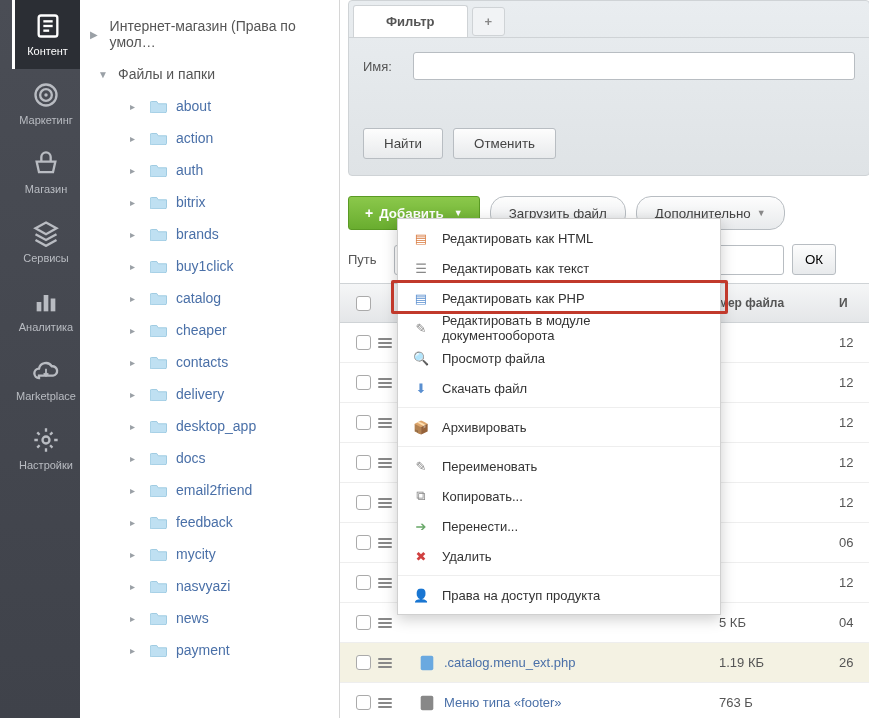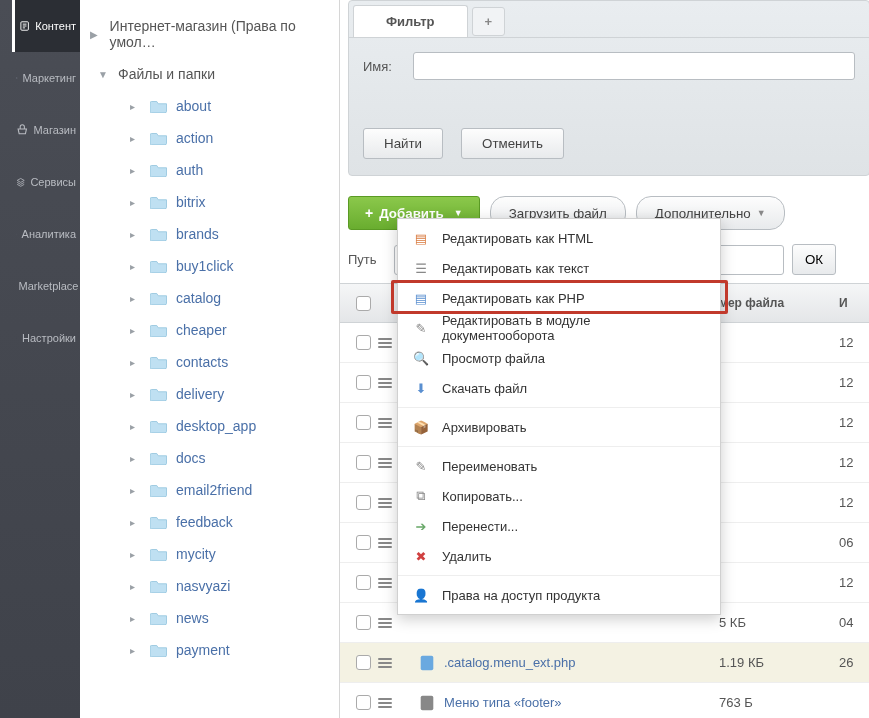--- a/index.html
+++ b/index.html
@@ -1,20 +1,20 @@
 <!DOCTYPE html>
 <html><head>
 <meta charset="utf-8">
 <style>
 * { box-sizing: border-box; margin: 0; padding: 0; }
 body { font-family: Arial, sans-serif; font-size: 13px; background: #fff; width: 869px; height: 718px; overflow: hidden; position: relative; }
 
 
 .sidebar { position: absolute; left: 0; top: 0; width: 80px; height: 100%; background: linear-gradient(#4a4d55, #3f424a); }
-.sidebar-item { display: flex; align-items: center; justify-content: center; padding: 12px 4px; color: #b9bcc2; cursor: pointer; font-size: 11px; gap: 5px; margin-left: 12px; }
+.sidebar-item { display: flex; flex-direction: column; align-items: center; justify-content: center; padding: 12px 4px; color: #b9bcc2; cursor: pointer; font-size: 11px; gap: 5px; margin-left: 12px; }
 .sidebar-item.active { background: #2b2e34; color: #fff; border-left: 3px solid #fff; }
 .sidebar-item svg { width: 28px; height: 28px; }
 
 
 .tree-panel { position: absolute; left: 80px; top: 0; width: 260px; height: 100%; background: #fff; border-right: 1px solid #d6d6d6; overflow-y: auto; padding-top: 10px; }
 .tree-row { display: flex; align-items: center; padding: 8px 0 8px 10px; color: #3a3f44; cursor: pointer; font-size: 14px; }
 .tree-row .caret { width: 14px; color: #9aa0a6; font-size: 10px; margin-right: 6px; }
 .tree-row .folder-icon { width: 18px; height: 14px; margin-right: 8px; fill: #a8d0e8; stroke: #7fb9d8; }
 .tree-row .label { color: #4a70a8; }
 .tree-root .label { color: #555; }
@@ -26,21 +26,21 @@
 
 
 .filter-box { background: linear-gradient(#e9edf0, #dfe3e6); border: 1px solid #cfd3d6; border-radius: 4px; margin: 0 0 20px 8px; padding: 0 0 16px 0; width: 522px; }
 .filter-tabs { display: flex; align-items: center; padding: 4px 0 0 4px; border-bottom: 1px solid #cfd3d6; }
 .filter-tab { background: #fff; border: 1px solid #cfd3d6; border-bottom: none; border-radius: 3px 3px 0 0; padding: 8px 32px; font-weight: bold; color: #555; margin-right: 4px; }
 .filter-tab-add { background: #f1f3f5; border: 1px solid #cfd3d6; border-radius: 3px; padding: 6px 12px; color: #888; font-weight: bold; cursor: pointer; }
 .filter-body { padding: 14px 14px 0 14px; }
 .filter-row { display: flex; align-items: center; margin-bottom: 12px; }
 .filter-row label { width: 50px; color: #555; }
 .filter-row input[type=text] { flex: 1; height: 28px; border: 1px solid #b8bdc2; border-radius: 3px; padding: 0 6px; background: #fff; }
-.filter-buttons { display: flex; gap: 18px; margin-top: 48px; }
+.filter-buttons { display: flex; gap: 10px; margin-top: 48px; }
 .btn-gray { background: linear-gradient(#fdfdfd, #e8eaec); border: 1px solid #b8bdc2; border-radius: 3px; padding: 7px 20px; color: #444; cursor: pointer; min-width: 80px; }
 
 
 .toolbar { display: flex; gap: 10px; padding: 0 0 14px 8px; }
 .btn-green { background: linear-gradient(#8bc84b, #69ad2f); border: 1px solid #5a9a24; border-radius: 3px; padding: 8px 16px; color: #fff; font-weight: bold; cursor: pointer; display: flex; align-items: center; gap: 6px; }
 .btn-green .plus { font-size: 14px; }
 .btn-green .caret-down { font-size: 9px; margin-left: 4px; }
 .btn-white { background: linear-gradient(#fdfdfd, #e8eaec); border: 1px solid #b8bdc2; border-radius: 15px; padding: 8px 18px; color: #444; cursor: pointer; display: flex; align-items: center; gap: 6px; }
 
 

